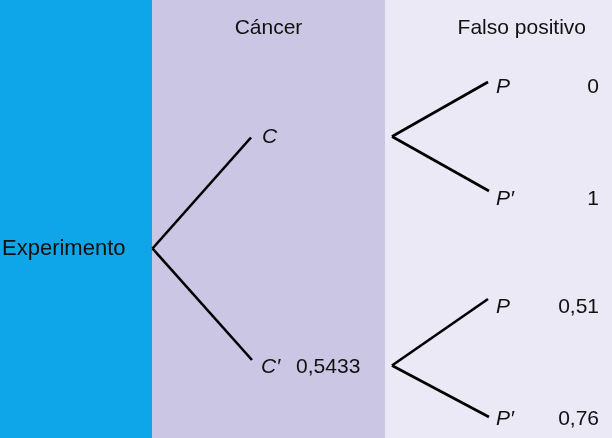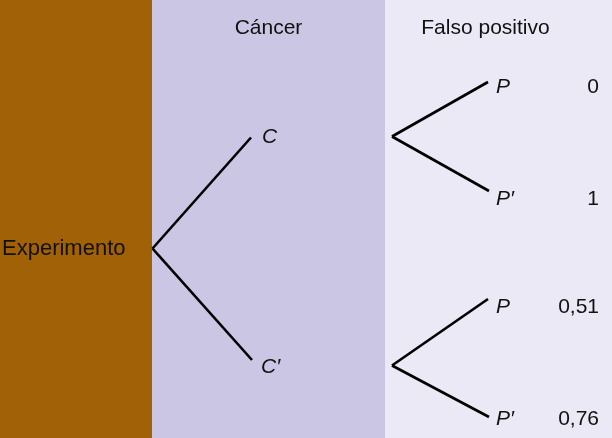--- a/index.html
+++ b/index.html
@@ -4,39 +4,39 @@
 <style>
   html, body { margin: 0; padding: 0; }
   body {
     font-family: "Liberation Sans", sans-serif;
     color: #111111;
   }
   #stage {
     position: relative;
     width: 612px;
     height: 438px;
-    background: #a16207;
+    background: #0ea5e9;
     overflow: hidden;
   }
   .band {
     position: absolute;
     top: 0;
     bottom: 0;
   }
   #band-cancer { left: 152px; width: 233px; }
   #band-falso  { left: 385px; width: 227px; }
   .col-header {
     position: absolute;
     top: 13px;
     text-align: center;
     font-size: 21px;
     line-height: 28px;
   }
   #hdr-cancer { left: 152px; width: 233px; }
-  #hdr-falso  { left: 385px; width: 201px; }
+  #hdr-falso  { left: 385px; width: 201px; text-align: right; }
   #tree-lines {
     position: absolute;
     left: 0; top: 0;
     pointer-events: none;
   }
   .root-label {
     position: absolute;
     left: 2px;
     top: 234px;
     font-size: 22px;
@@ -92,20 +92,21 @@
   <div id="hdr-falso" class="col-header">Falso positivo</div>
 
   <div class="root-label">Experimento</div>
 
   <div id="node-c" class="node">
     <span class="math">C</span>
   </div>
 
   <div id="node-c-prime" class="node">
     <span class="math">C′</span>
+    <span>0,5433</span>
   </div>
 
   <div id="leaf-1" class="leaf">
     <span class="math">P</span>
     <span>0</span>
   </div>
 
   <div id="leaf-2" class="leaf">
     <span class="math">P′</span>
     <span>1</span>

